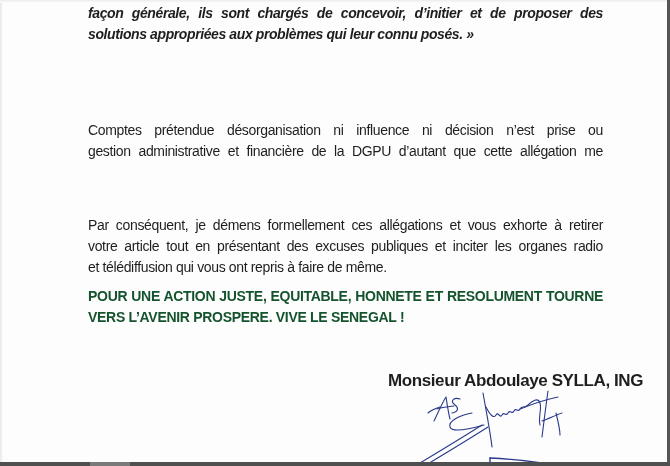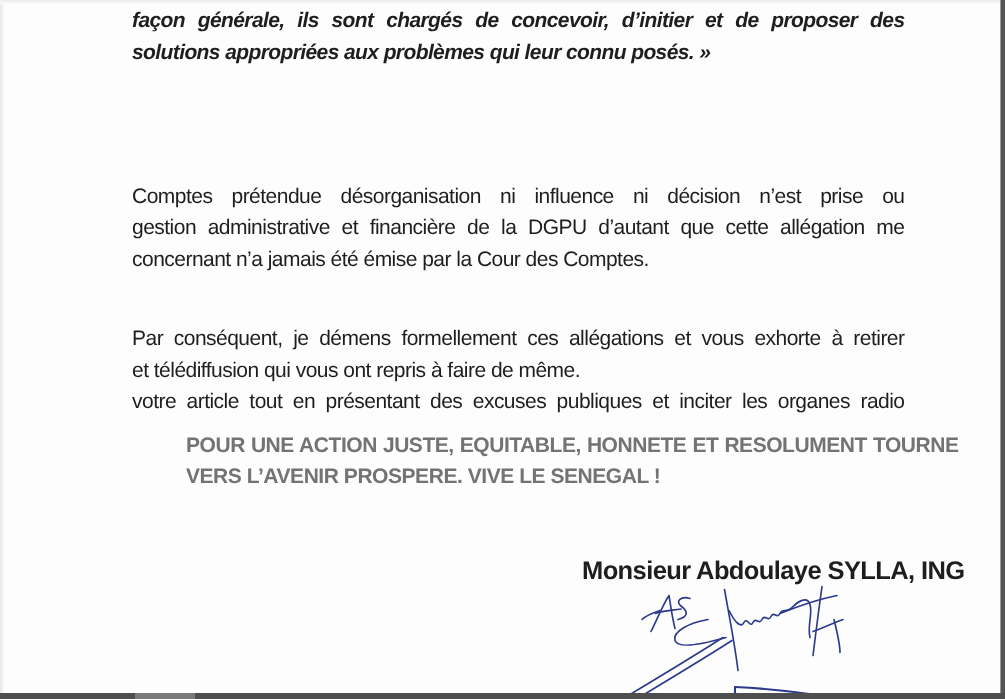--- a/index.html
+++ b/index.html
@@ -73,25 +73,24 @@
       top: 3px;
       font-weight: bold;
       font-style: italic;
       letter-spacing: -0.4px;
     }
     .p1 { top: 55px; }
     .p2 { top: 120px; }
     .p3 { top: 215px; }
     .slogan {
       top: 286px;
-      color: #737373;
+      color: #14532d;
       font-weight: bold;
       letter-spacing: -0.3px;
       text-align: justify;
-      margin-left: 36px;
     }
     .line {
       display: block;
       text-align: justify;
       text-align-last: justify;
       white-space: nowrap;
     }
     .line.last {
       text-align-last: left;
     }
@@ -121,27 +120,26 @@
 
   <div class="text quote-end">
     <span class="line">façon générale, ils sont chargés de concevoir, d’initier et de proposer des</span>
     <span class="line last">solutions appropriées aux problèmes qui leur connu posés. »</span>
   </div>
 
 
   <div class="text p2">
     <span class="line">Comptes prétendue désorganisation ni influence ni décision n’est prise ou</span>
     <span class="line">gestion administrative et financière de la DGPU d’autant que cette allégation me</span>
-    <span class="line last">concernant n’a jamais été émise par la Cour des Comptes.</span>
   </div>
 
   <div class="text p3">
     <span class="line">Par conséquent, je démens formellement ces allégations et vous exhorte à retirer</span>
+    <span class="line">votre article tout en présentant des excuses publiques et inciter les organes radio</span>
     <span class="line last">et télédiffusion qui vous ont repris à faire de même.</span>
-    <span class="line">votre article tout en présentant des excuses publiques et inciter les organes radio</span>
   </div>
 
   <div class="text slogan">
     <span class="line">POUR UNE ACTION JUSTE, EQUITABLE, HONNETE ET RESOLUMENT TOURNE</span>
     <span class="line last">VERS L’AVENIR PROSPERE. VIVE LE SENEGAL !</span>
   </div>
 
   <div class="signer">Monsieur Abdoulaye SYLLA, ING</div>
 
   <svg class="signature" viewBox="0 0 180 80" xmlns="http://www.w3.org/2000/svg">

